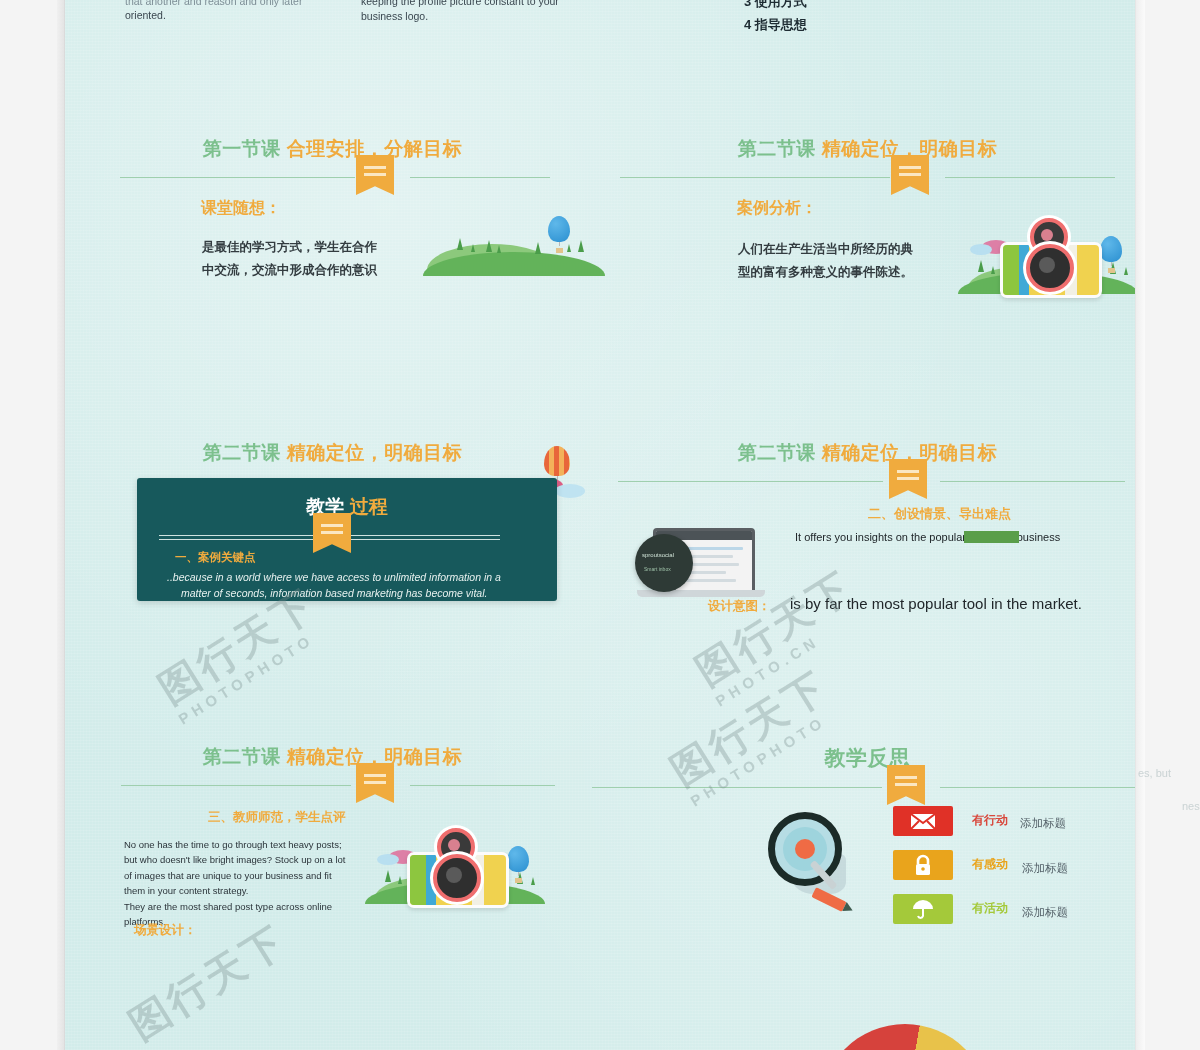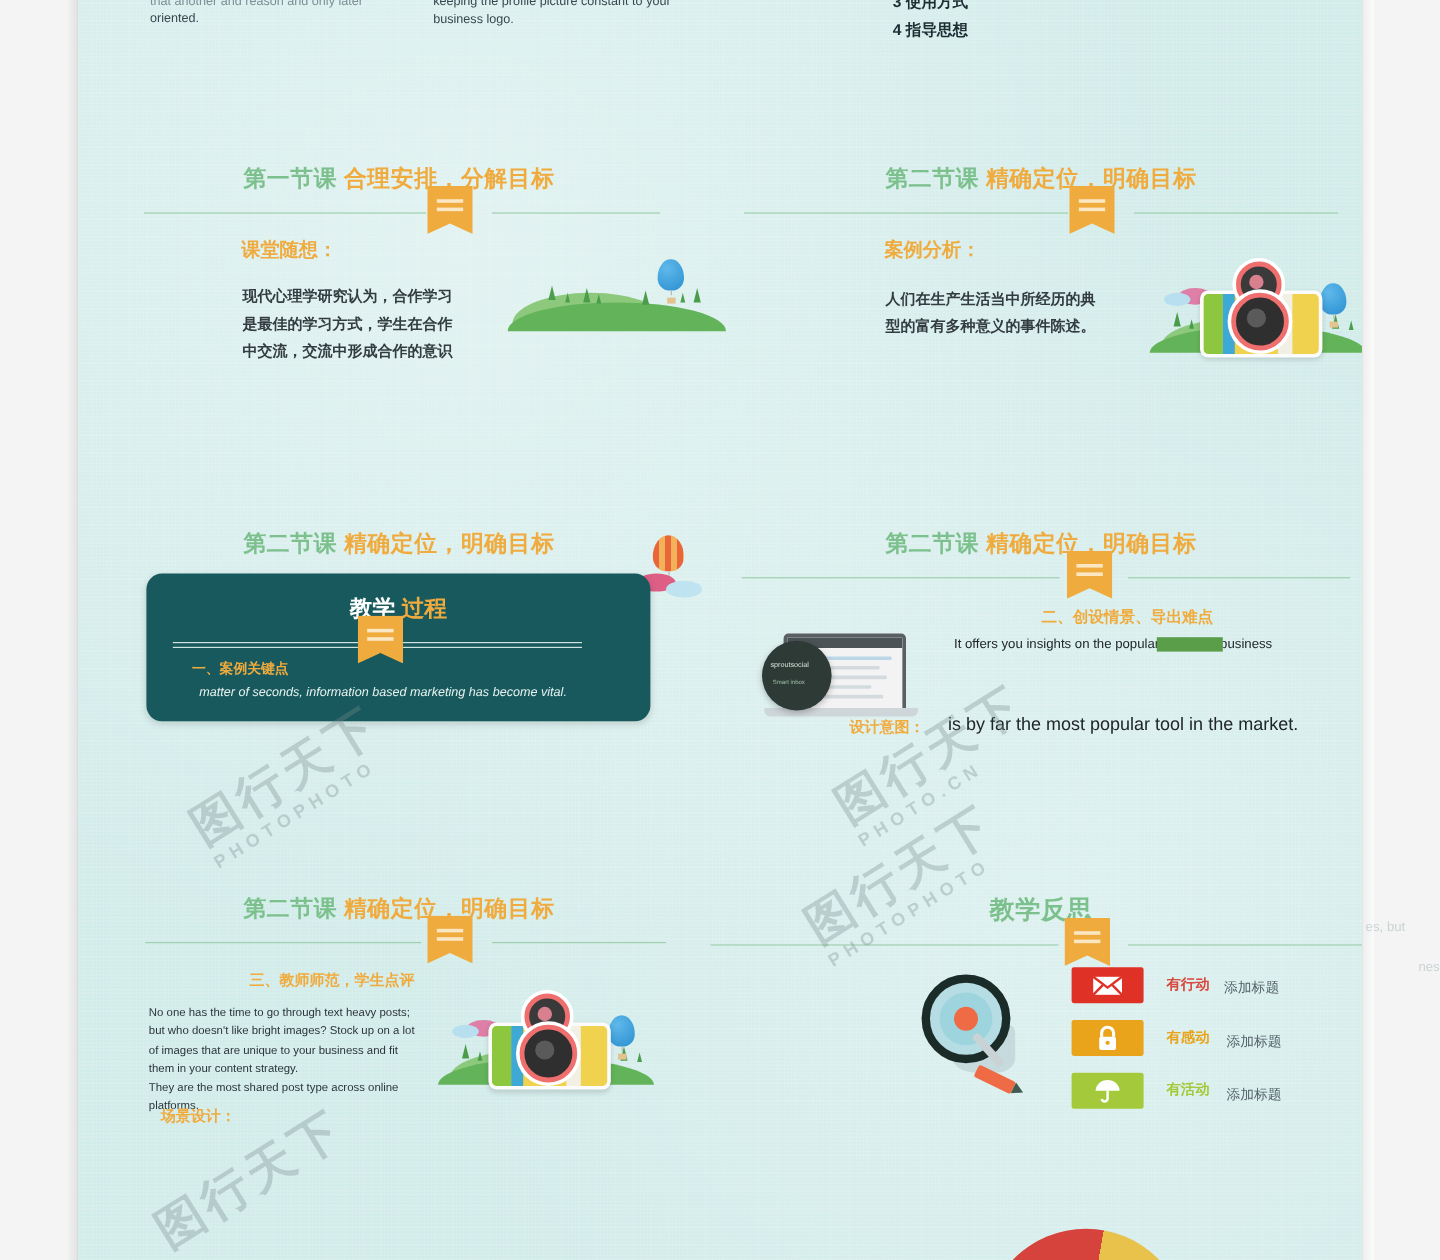--- a/index.html
+++ b/index.html
@@ -64,21 +64,21 @@
   .cam-body{position:absolute;width:96px;height:50px;border-radius:7px;background:#f0d24f;border:3px solid #fcfcfc;
     box-shadow:0 2px 4px rgba(0,0,0,.13);overflow:hidden;}
   .cam-body .stripe{position:absolute;top:0;height:100%;}
   .cam-lens{position:absolute;width:40px;height:40px;border-radius:50%;background:#2f2f2f;border:4px solid #ef6e6e;box-shadow:0 0 0 3px #fff;}
   .cam-lens:after{content:"";position:absolute;left:9px;top:9px;width:16px;height:16px;border-radius:50%;background:#5a5a5a;}
   .cam-flash{position:absolute;width:30px;height:30px;border-radius:50%;background:#3a3a3a;border:4px solid #ef6e6e;box-shadow:0 0 0 3px #fff;}
   .cam-flash:after{content:"";position:absolute;left:7px;top:7px;width:12px;height:12px;border-radius:50%;background:#d9808f;}
   .cloud{position:absolute;border-radius:50%;}
 
   
-  .darkbox{position:absolute;background:#17595c;border-radius:13px;box-shadow:0 2px 6px rgba(0,0,0,.15);}
+  .darkbox{position:absolute;background:#17595c;border-radius:3px;box-shadow:0 2px 6px rgba(0,0,0,.15);margin-left:15px;}
   .darkbox .dttl{text-align:center;font-size:19px;font-weight:bold;padding-top:16px;}
   .darkbox .dttl .w{color:#ffffff;}
   .darkbox .dttl .o{color:#f0ab3e;}
   .darkbox .drule{position:relative;height:24px;margin-top:8px;}
   .darkbox .drule .ln{position:absolute;top:7px;height:3px;border-top:1px solid #cfe3e0;border-bottom:1px solid #cfe3e0;}
   .darkbox .kp{color:#f0ab3e;font-size:11.5px;font-weight:bold;}
   .darkbox .en{color:#e7f1ef;font-style:italic;font-size:10.5px;line-height:1.5;}
 
   
   .laptop{position:absolute;}
@@ -145,21 +145,20 @@
       <div class="rule">
         <div class="ln" style="left:55px;width:235px;"></div>
         <div class="ln" style="left:345px;width:140px;"></div>
         <div class="ribbon" style="left:291px;">
             <i class="a"></i>
             <i class="b"></i>
           </div>
       </div>
       <div class="sub-o" style="position:absolute;left:136px;top:62px;font-size:16px;">课堂随想：</div>
       <div style="position:absolute;left:137px;top:100px;width:220px;">
-        <div class="body-cn">现代心理学研究认为，合作学习</div>
         <div class="body-cn">是最佳的学习方式，学生在合作</div>
         <div class="body-cn">中交流，交流中形成合作的意识</div>
       </div>
 
       <div class="hills" style="left:358px;top:82px;width:180px;height:60px;">
         <div class="hill back" style="left:4px;top:26px;width:130px;height:26px;"></div>
         <div class="hill front" style="left:0px;top:34px;width:182px;height:24px;"></div>
         <div class="tree" style="left:34px;top:20px;"></div>
         <div class="tree s" style="left:48px;top:26px;"></div>
         <div class="tree" style="left:63px;top:22px;"></div>
@@ -239,20 +238,21 @@
         <div class="drule">
           <div class="ln" style="left:22px;width:155px;"></div>
           <div class="ln" style="left:213px;width:150px;"></div>
           <div class="ribbon" style="left:176px;top:-15px;">
               <i class="a"></i>
               <i class="b"></i>
             </div>
         </div>
         <div class="kp" style="position:absolute;left:38px;top:72px;">一、案例关键点</div>
         <div class="en" style="position:absolute;left:30px;top:92px;width:370px;">
+          <div>..because in a world where we have access to unlimited information in a</div>
           <div style="margin-left:14px;">matter of seconds, information based marketing has become vital.</div>
         </div>
       </div>
     </div>
 
     <div class="slide" style="left:535px;top:440px;width:535px;height:240px;">
       <div class="ttl">
         <span class="g">第二节课</span>
         <span class="o">精确定位，明确目标</span>
       </div>

